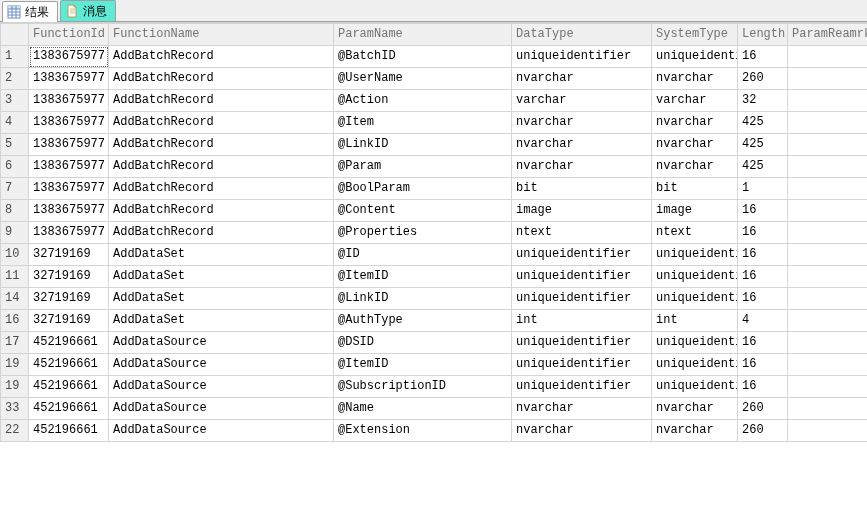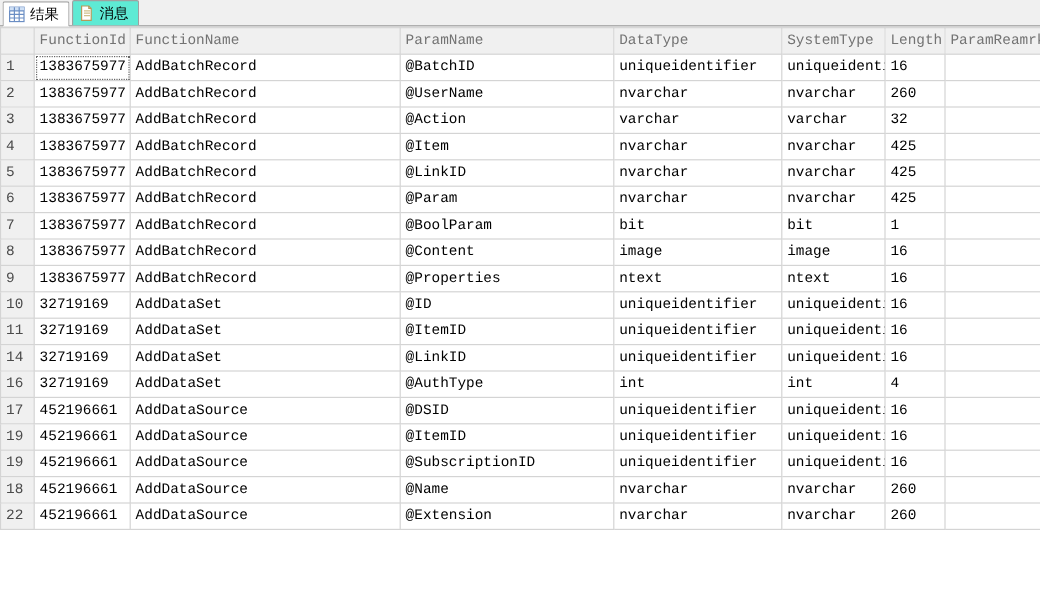--- a/index.html
+++ b/index.html
@@ -304,21 +304,21 @@
           <td class="rownum">19</td>
           <td>452196661</td>
           <td>AddDataSource</td>
           <td>@SubscriptionID</td>
           <td>uniqueidentifier</td>
           <td>uniqueidentifier</td>
           <td>16</td>
           <td></td>
         </tr>
         <tr>
-          <td class="rownum">18</td>
+          <td class="rownum">33</td>
           <td>452196661</td>
           <td>AddDataSource</td>
           <td>@Name</td>
           <td>nvarchar</td>
           <td>nvarchar</td>
           <td>260</td>
           <td></td>
         </tr>
         <tr>
           <td class="rownum">22</td>

